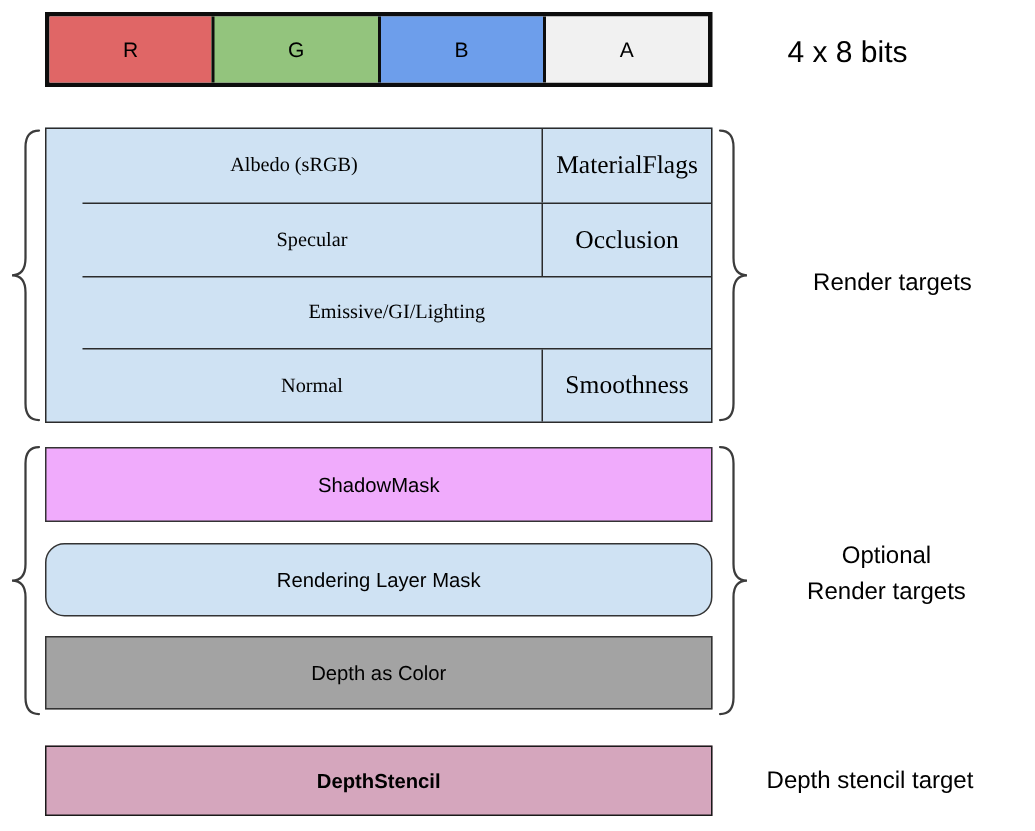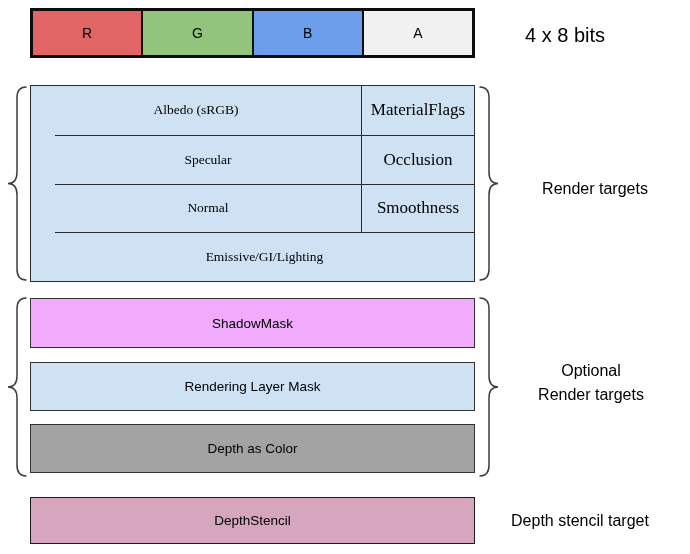--- a/index.html
+++ b/index.html
@@ -124,47 +124,47 @@
   <div class="gbuffer-table" style="background: rgb(207, 226, 243);">
     <div class="grow">
       <div class="gmain">Albedo (sRGB)</div>
       <div class="gside">MaterialFlags</div>
     </div>
     <div class="grow">
       <div class="gmain">Specular</div>
       <div class="gside">Occlusion</div>
     </div>
     <div class="grow">
+      <div class="gmain">Emissive/GI/Lighting</div>
+    </div>
+    <div class="grow">
       <div class="gmain">Normal</div>
       <div class="gside">Smoothness</div>
-    </div>
-    <div class="grow">
-      <div class="gmain">Emissive/GI/Lighting</div>
     </div>
   </div>
 
   <svg class="brace" id="brace-l1" width="24" height="197" viewBox="0 0 24 197">
     <path d="M 20,2 Q 11,2 11,13 L 11,87 Q 11,98.5 2,98.5 Q 11,98.5 11,110 L 11,184 Q 11,195 20,195"></path>
   </svg>
   <svg class="brace" id="brace-r1" width="24" height="197" viewBox="0 0 24 197">
     <path d="M 4,2 Q 13,2 13,13 L 13,87 Q 13,98.5 22,98.5 Q 13,98.5 13,110 L 13,184 Q 13,195 4,195"></path>
   </svg>
   <div class="side-label" id="label-render-targets">Render targets</div>
 
   <div class="opt-box" id="opt-box-0" style="background: #f0abfc;">ShadowMask</div>
-  <div class="opt-box" id="opt-box-1" style="background: rgb(207, 226, 243);">Rendering Layer Mask</div>
+  <div class="opt-box" id="opt-box-1" style="background: rgb(207, 226, 243); border-radius: 13px;">Rendering Layer Mask</div>
   <div class="opt-box" id="opt-box-2" style="background: #a3a3a3;">Depth as Color</div>
 
   <svg class="brace" id="brace-l2" width="24" height="182" viewBox="0 0 24 182">
     <path d="M 20,2 Q 11,2 11,13 L 11,80 Q 11,91 2,91 Q 11,91 11,102 L 11,169 Q 11,180 20,180"></path>
   </svg>
   <svg class="brace" id="brace-r2" width="24" height="182" viewBox="0 0 24 182">
     <path d="M 4,2 Q 13,2 13,13 L 13,80 Q 13,91 22,91 Q 13,91 13,102 L 13,169 Q 13,180 4,180"></path>
   </svg>
   <div class="side-label" id="label-optional">
     <div>Optional</div>
     <div>Render targets</div>
   </div>
 
-  <div class="depth-box" style="background: rgb(213, 166, 189);">DepthStencil</div>
+  <div class="depth-box" style="background: rgb(213, 166, 189); font-weight: bold;">DepthStencil</div>
   <div class="side-label" id="label-depth">Depth stencil target</div>
 
 </div>
 
 </body></html>

